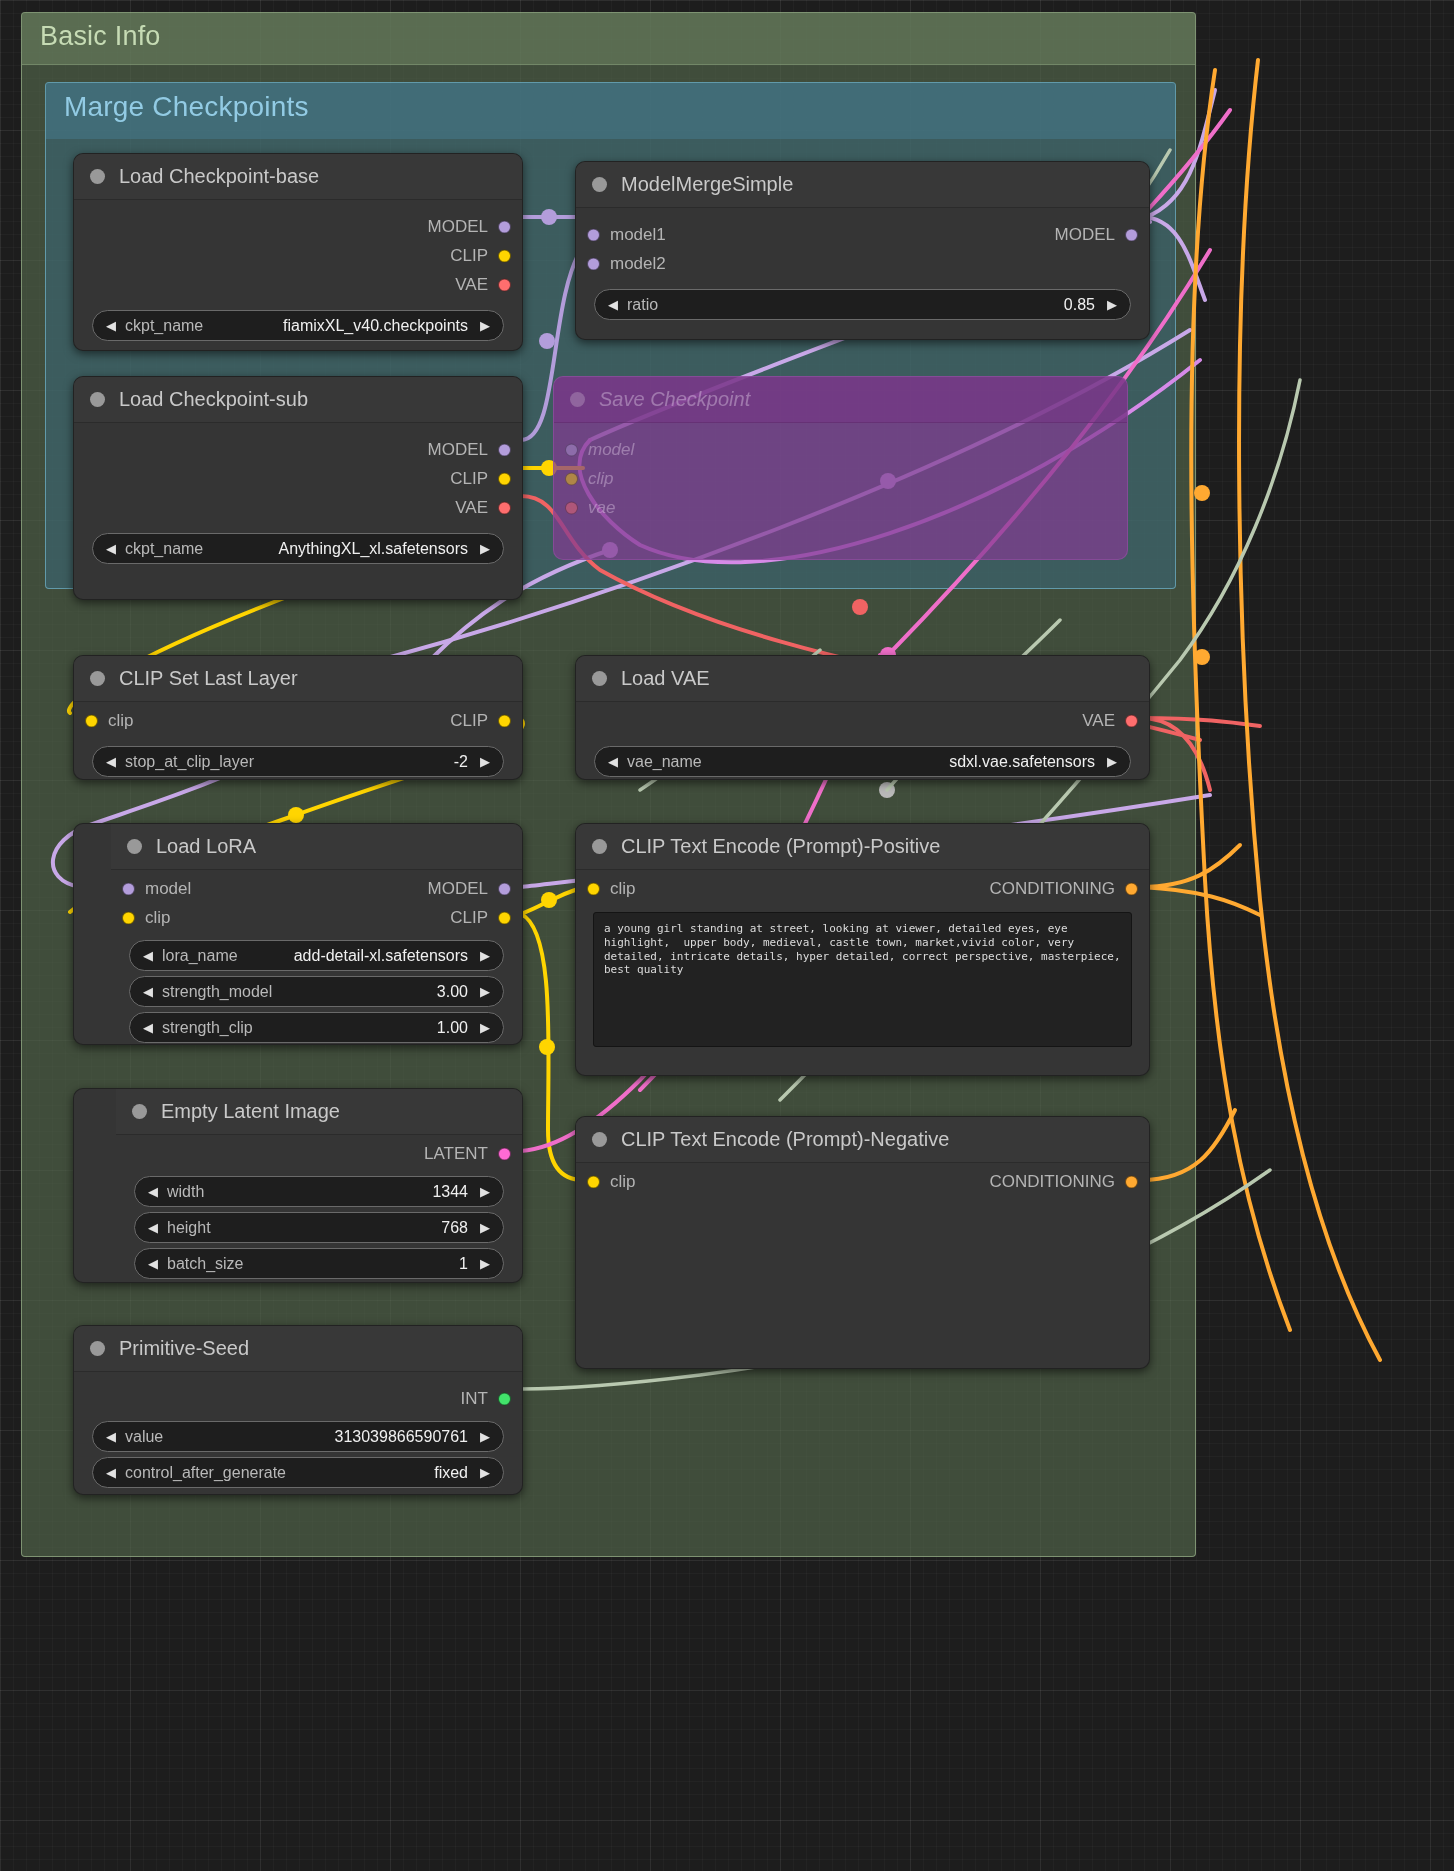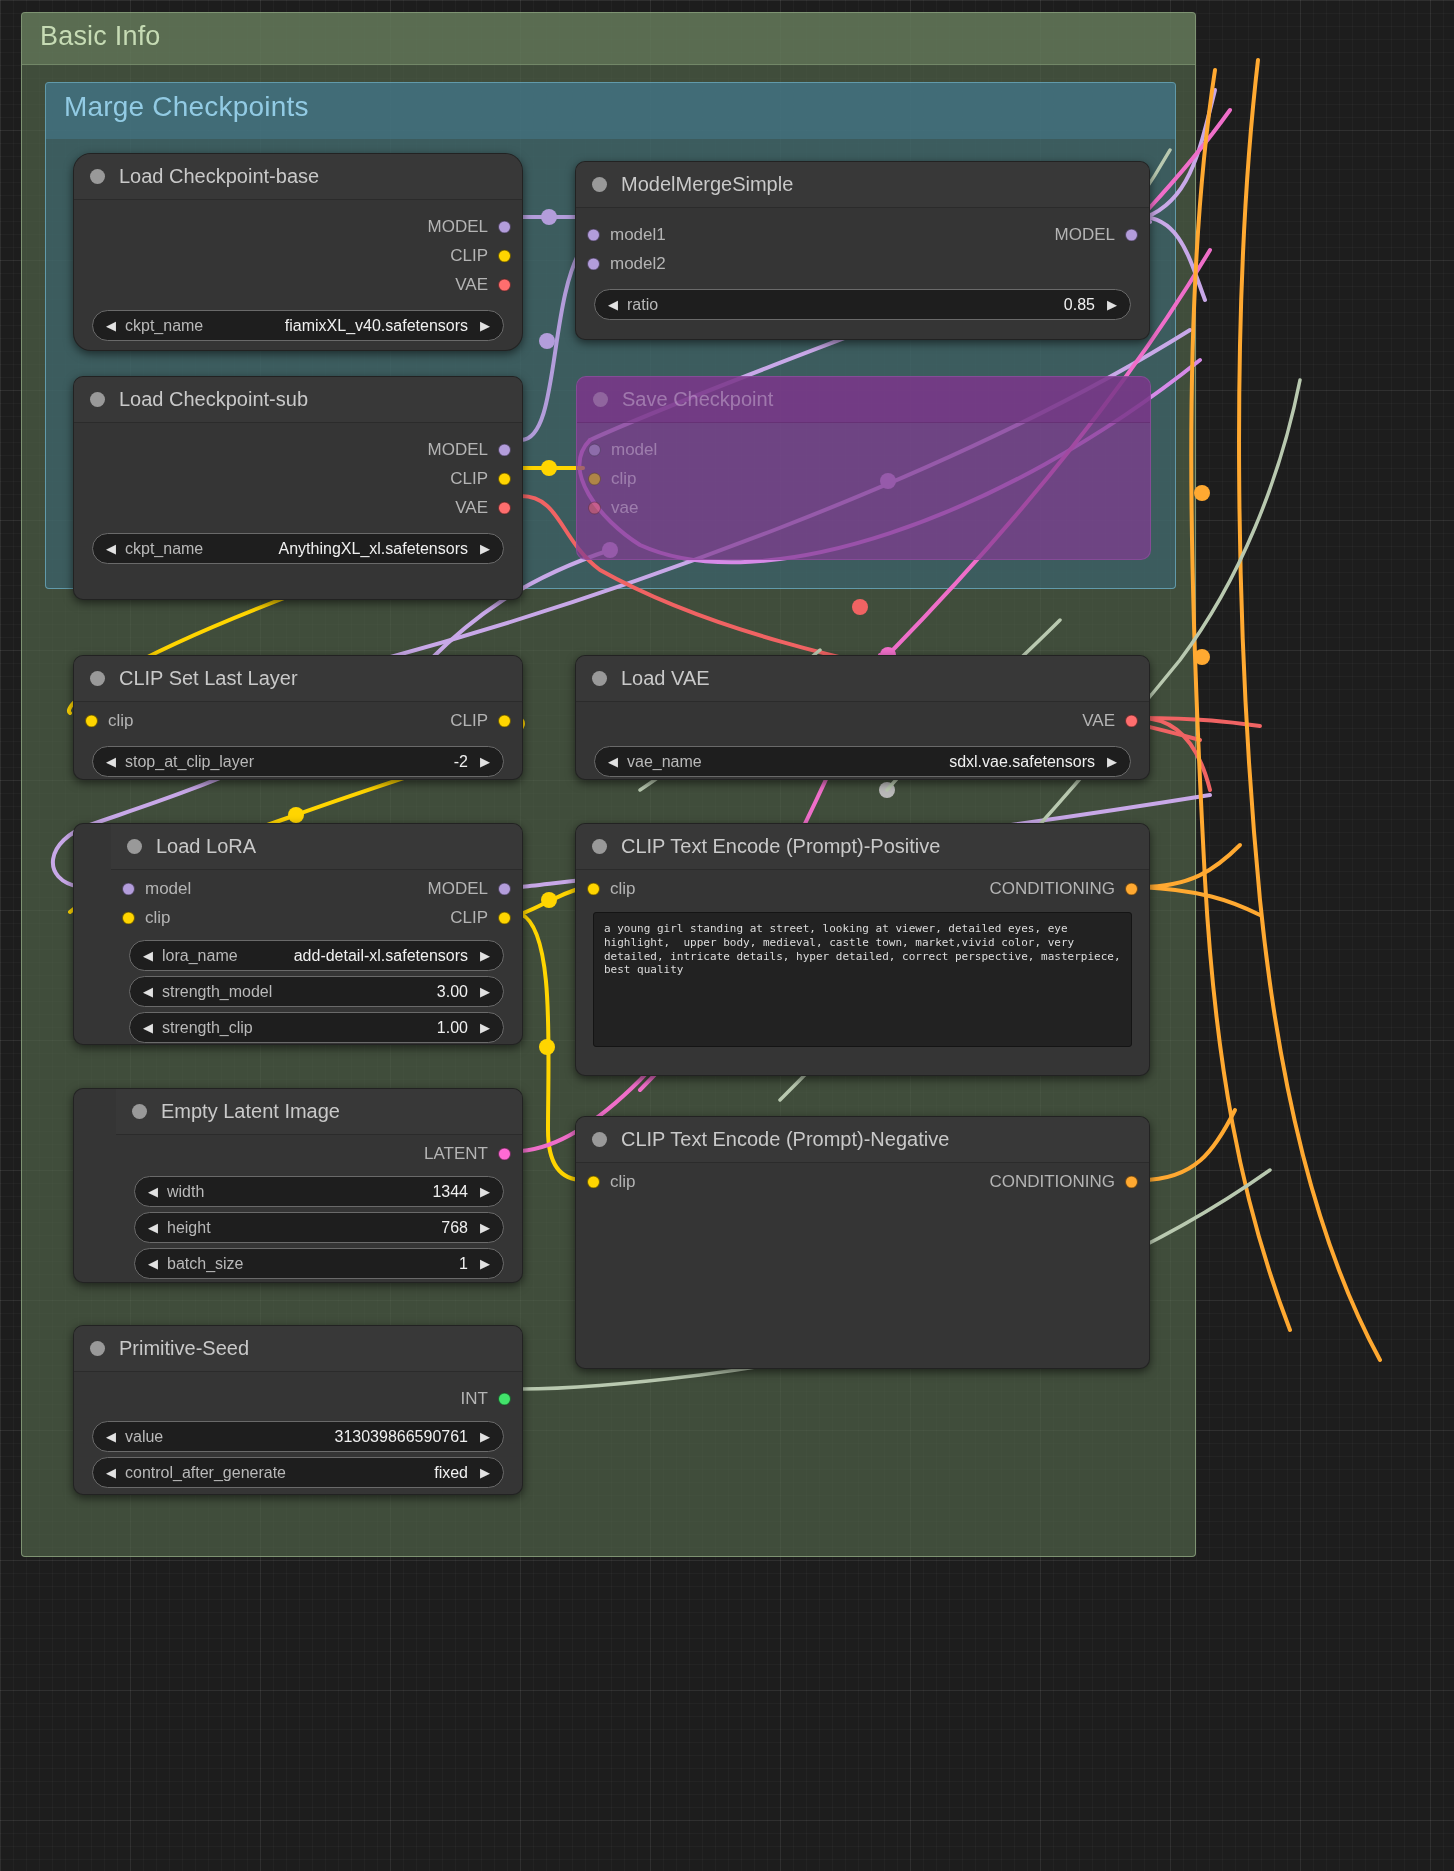--- a/index.html
+++ b/index.html
@@ -235,21 +235,21 @@
     <path d="M780,1100 C900,980 1050,820 1180,660 C1240,580 1280,480 1300,380" stroke="#b9c9b0" stroke-width="3.5"></path>
     <path d="M1030,320 C1080,280 1130,220 1170,150" stroke="#b9c9b0" stroke-width="3.5"></path>
     <path d="M640,790 C700,750 760,700 820,650" stroke="#b9c9b0" stroke-width="3.5"></path>
     <circle cx="887" cy="790" r="8" fill="#b9b9b9"></circle>
     <path d="M887,790 C930,740 1000,680 1060,620" stroke="#b9c9b0" stroke-width="3.5"></path>
 
     <path d="M640,1090 C700,1030 780,940 860,830" stroke="#ef6ec9" stroke-width="4"></path>
   </g>
 </svg>
 
-<div class="node" style="left:73px; top:153px; width:450px; height:198px;border-radius:18px;">
+<div class="node" style="left:73px; top:153px; width:450px; height:198px;">
   <div class="node-header">
     <span class="collapse-dot"></span>
     <span class="node-title">Load Checkpoint-base</span>
   </div>
   <div class="node-body">
     <div style="height:12px"></div>
     <div class="slot-row slot-out">
       <span>MODEL</span>
       <span class="dot right d-model"></span>
     </div>
@@ -257,21 +257,21 @@
       <span>CLIP</span>
       <span class="dot right d-clip"></span>
     </div>
     <div class="slot-row slot-out">
       <span>VAE</span>
       <span class="dot right d-vae"></span>
     </div>
     <div class="widget" style="margin-top:11px;">
       <span class="arrow l">◀</span>
       <span class="wname">ckpt_name</span>
-      <span class="wval">fiamixXL_v40.safetensors</span>
+      <span class="wval">fiamixXL_v40.checkpoints</span>
       <span class="arrow r">▶</span>
     </div>
   </div>
 </div>
 
 <div class="node" style="left:575px; top:161px; width:575px; height:179px;">
   <div class="node-header">
     <span class="collapse-dot"></span>
     <span class="node-title">ModelMergeSimple</span>
   </div>
@@ -317,21 +317,21 @@
     </div>
     <div class="widget" style="margin-top:11px;">
       <span class="arrow l">◀</span>
       <span class="wname">ckpt_name</span>
       <span class="wval">AnythingXL_xl.safetensors</span>
       <span class="arrow r">▶</span>
     </div>
   </div>
 </div>
 
-<div class="node bypassed" style="left:576px; top:376px; width:575px; height:184px;">
+<div class="node bypassed" style="left:553px; top:376px; width:575px; height:184px;font-style:italic;">
   <div class="node-header">
     <span class="collapse-dot"></span>
     <span class="node-title">Save Checkpoint</span>
   </div>
   <div class="node-body">
     <div style="height:12px"></div>
     <div class="slot-row slot-in">
       <span class="dot left d-model"></span>
       <span>model</span>
     </div>

